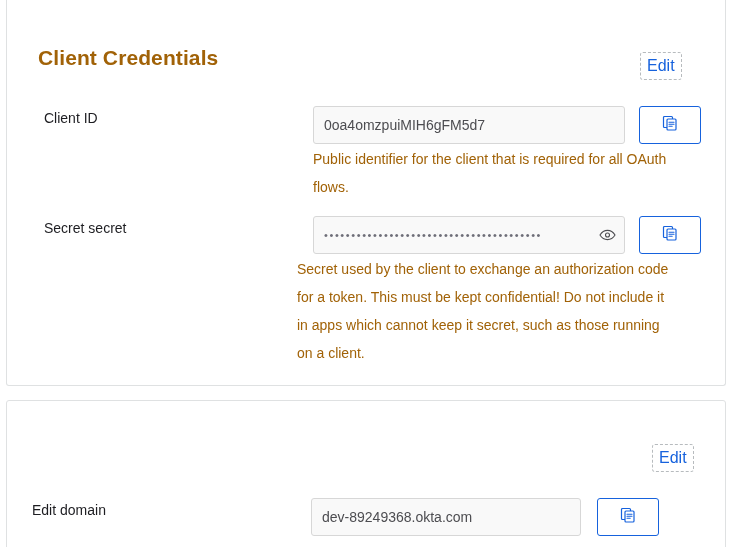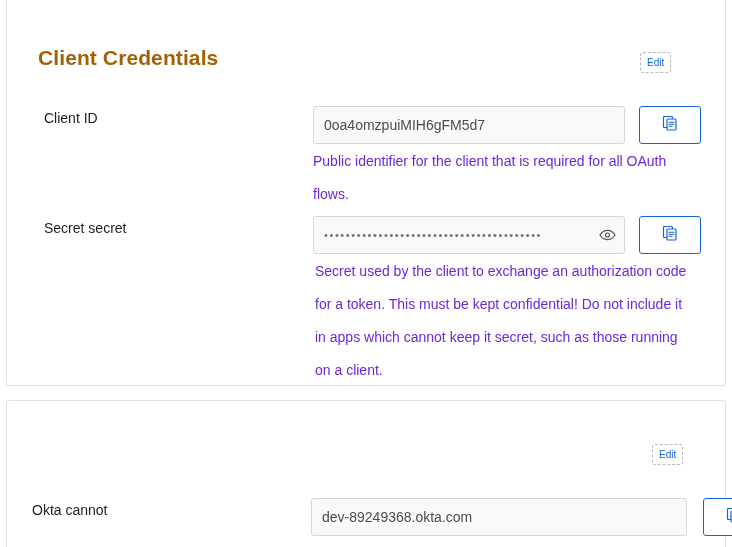--- a/index.html
+++ b/index.html
@@ -45,21 +45,21 @@
     font-size: 21px;
     font-weight: bold;
     color: #a16207;
     letter-spacing: 0.1px;
   }
   #title-credentials { left: 38px; top: 46px; }
   #title-general { left: 26px; top: 438px; }
 
   .edit-link {
     position: absolute;
-    font-size: 10px;
+    font-size: 16px;
     color: #1662dd;
     cursor: pointer;
     text-decoration: none;
     padding: 4px 6px;
     border-radius: 3px;
     border: 1px dashed transparent;
   }
   #edit-credentials { left: 640px; top: 52px; }
   #edit-general { left: 652px; top: 444px; }
   .edit-link.focus-ring {
@@ -92,21 +92,21 @@
     border-radius: 3px;
     font-size: 14px;
     color: #4d4d51;
     padding: 0 10px;
     display: flex;
     align-items: center;
     position: relative;
   }
   #input-client-id { width: 312px; }
   #input-client-secret { width: 312px; }
-  #input-okta-domain { width: 376px; }
+  #input-okta-domain { width: 270px; }
 
   .secret-dots {
     font-size: 11px;
     letter-spacing: 1.6px;
     color: #6e6e78;
     line-height: 1;
     overflow: hidden;
     white-space: nowrap;
     width: 270px;
   }
@@ -130,26 +130,26 @@
     display: flex;
     align-items: center;
     justify-content: center;
     cursor: pointer;
   }
   #copy-okta-domain { margin-left: 16px; }
 
   .help-text {
     position: absolute;
     font-size: 14px;
-    line-height: 33px;
-    color: #6d28d9;
+    line-height: 28px;
+    color: #a16207;
     width: 376px;
   }
   #help-client-id { left: 313px; top: 145px; }
-  #help-client-secret { left: 315px; top: 255px; }
+  #help-client-secret { left: 297px; top: 255px; }
 </style>
 </head>
 <body>
 
 <div class="page">
 
   <div class="card" id="card-credentials"></div>
 
   <div class="card-title" id="title-credentials">Client Credentials</div>
 
@@ -195,21 +195,21 @@
     </div>
   </div>
 
   <div class="help-text" id="help-client-secret">Secret used by the client to exchange an authorization code for a token. This must be kept confidential! Do not include it in apps which cannot keep it secret, such as those running on a client.</div>
 
   <div class="card" id="card-general"></div>
 
 
   <a class="edit-link focus-ring" id="edit-general">Edit</a>
 
-  <div class="field-label" id="label-okta-domain">Okta cannot</div>
+  <div class="field-label" id="label-okta-domain">Edit domain</div>
 
   <div class="input-row" id="row-okta-domain">
     <div class="readonly-input" id="input-okta-domain">dev-89249368.okta.com</div>
     <div class="copy-button" id="copy-okta-domain">
       <span>
         <svg width="16" height="16" viewBox="0 0 16 16" fill="none" xmlns="http://www.w3.org/2000/svg">
           <rect x="1.5" y="1.5" width="9" height="11" rx="1" stroke="#1662dd" stroke-width="1.2" fill="#ffffff"></rect>
           <rect x="5" y="4" width="9" height="11" rx="1" stroke="#1662dd" stroke-width="1.2" fill="#ffffff"></rect>
           <path d="M7 7.2h5M7 9.2h5M7 11.2h3.2" stroke="#1662dd" stroke-width="1.1" stroke-linecap="round"></path>
         </svg>

